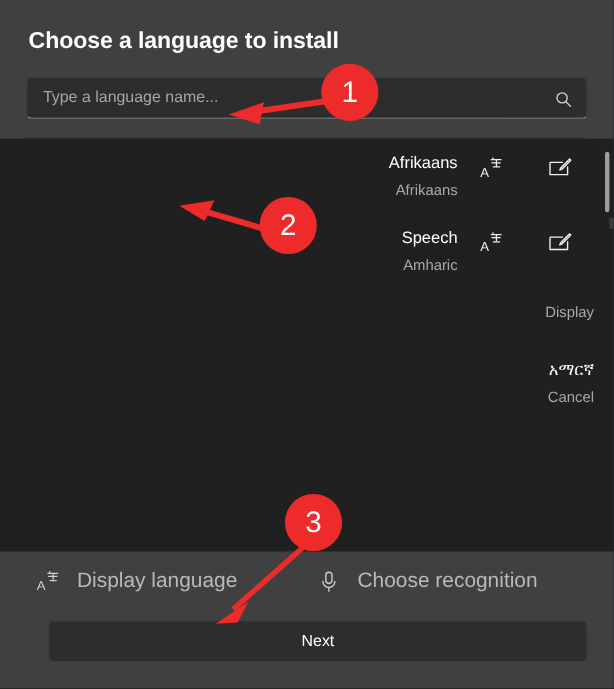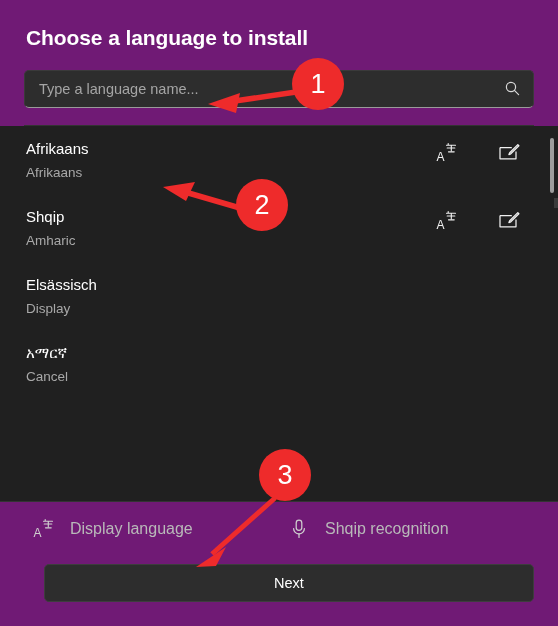--- a/index.html
+++ b/index.html
@@ -11,21 +11,21 @@
     width: 558px;
     height: 626px;
     overflow: hidden;
     font-family: "Liberation Sans", sans-serif;
     color: #ffffff;
     position: relative;
   }
   #dialog {
     position: absolute;
     inset: 0;
-    background: #701a75;
+    background: #404040;
     display: flex;
     flex-direction: column;
   }
 
   
   .header {
     padding: 24px 24px 0 24px;
     flex: 0 0 auto;
   }
   .dialog-title {
@@ -37,21 +37,21 @@
     margin: 0 0 18px 2px;
   }
   .search-wrap {
     position: relative;
     height: 36px;
     background: #2d2d2d;
     border: 1px solid #3a3a3a;
     border-bottom: 1px solid #9a9a9a;
     border-radius: 5px;
     display: flex;
-    align-items: flex-start;
+    align-items: flex-end;
   }
   .search-input {
     flex: 1 1 auto;
     background: transparent;
     border: none;
     outline: none;
     color: #e6e6e6;
     font-family: "Liberation Sans", sans-serif;
     font-size: 14.5px;
     padding: 0 6px 0 14px;
@@ -98,20 +98,21 @@
     align-items: flex-start;
     padding: 14px 18px 13px 26px;
     min-height: 52px;
     box-sizing: border-box;
   }
   .lang-texts {
     flex: 1 1 auto;
     display: flex;
     flex-direction: column;
     gap: 7px;
+    text-align: right;
   }
   .lang-native {
     font-size: 15px;
     line-height: 18px;
     color: #ffffff;
   }
   .lang-english {
     font-size: 13.5px;
     line-height: 16px;
     color: #a8a8a8;
@@ -168,21 +169,21 @@
     padding-left: 8px;
   }
   .legend-icon {
     width: 24px;
     display: flex;
     align-items: center;
     justify-content: center;
     flex: 0 0 auto;
   }
   .legend-label {
-    font-size: 16px;
+    font-size: 19px;
     color: #b9b9b9;
     line-height: 20px;
   }
 
   
   .footer {
     flex: 0 0 auto;
     padding: 16px 24px 24px 24px;
     display: flex;
     gap: 10px;
@@ -262,42 +263,41 @@
             <svg class="icon-svg" width="22" height="20" viewBox="0 0 22 20">
               <path d="M2 4.6 h11.8 M2 4.6 v11.2 h16 v-7.4" fill="none" stroke="#f0f0f0" stroke-width="1.25" stroke-linejoin="round"></path>
               <path d="M19.8 1.6 l1.1 1.1 -8.1 8.1 -1.9 0.8 0.8 -1.9 z" fill="none" stroke="#f0f0f0" stroke-width="1.25" stroke-linejoin="round"></path>
             </svg>
           </div>
         </div>
       </div>
 
       <div class="lang-row">
         <div class="lang-texts">
-          <div class="lang-native">Shqip</div>
+          <div class="lang-native">Speech</div>
           <div class="lang-english">Amharic</div>
         </div>
         <div class="lang-icons">
           <div class="lang-icon-slot">
             <svg class="icon-svg" width="22" height="22" viewBox="0 0 22 22">
               <text x="0.5" y="18.5" font-family="Liberation Sans, sans-serif" font-size="12" fill="#f0f0f0">A</text>
               <path d="M10.5 3.2 H19.5 M12.2 3.2 V1.6 M15.3 3.2 V8.6 M11.2 6.0 H18.8 M12.5 9.8 H18.2" stroke="#f0f0f0" stroke-width="1.15" fill="none" stroke-linecap="round"></path>
             </svg>
           </div>
           <div class="lang-icon-slot">
             <svg class="icon-svg" width="22" height="20" viewBox="0 0 22 20">
               <path d="M2 4.6 h11.8 M2 4.6 v11.2 h16 v-7.4" fill="none" stroke="#f0f0f0" stroke-width="1.25" stroke-linejoin="round"></path>
               <path d="M19.8 1.6 l1.1 1.1 -8.1 8.1 -1.9 0.8 0.8 -1.9 z" fill="none" stroke="#f0f0f0" stroke-width="1.25" stroke-linejoin="round"></path>
             </svg>
           </div>
         </div>
       </div>
 
       <div class="lang-row">
         <div class="lang-texts">
-          <div class="lang-native">Elsässisch</div>
           <div class="lang-english">Display</div>
         </div>
         <div class="lang-icons"></div>
       </div>
 
       <div class="lang-row">
         <div class="lang-texts">
           <div class="lang-native">አማርኛ</div>
           <div class="lang-english">Cancel</div>
         </div>
@@ -328,21 +328,21 @@
 
 
     <div class="legend-item">
       <span class="legend-icon">
         <svg class="icon-svg" width="22" height="22" viewBox="0 0 22 22">
           <rect x="8.2" y="2.2" width="5.6" height="10.2" rx="2.8" fill="none" stroke="#cfcfcf" stroke-width="1.25"></rect>
           <path d="M5.6 10.6 a5.4 5.4 0 0 0 10.8 0" fill="none" stroke="#cfcfcf" stroke-width="1.25" stroke-linecap="round"></path>
           <line x1="11" y1="16.2" x2="11" y2="19.4" stroke="#cfcfcf" stroke-width="1.25" stroke-linecap="round"></line>
         </svg>
       </span>
-      <span class="legend-label">Shqip recognition</span>
+      <span class="legend-label">Choose recognition</span>
     </div>
 
 
   </div>
 
   <div class="footer">
     <button class="dlg-btn">Next</button>
   </div>
 
 </div>

